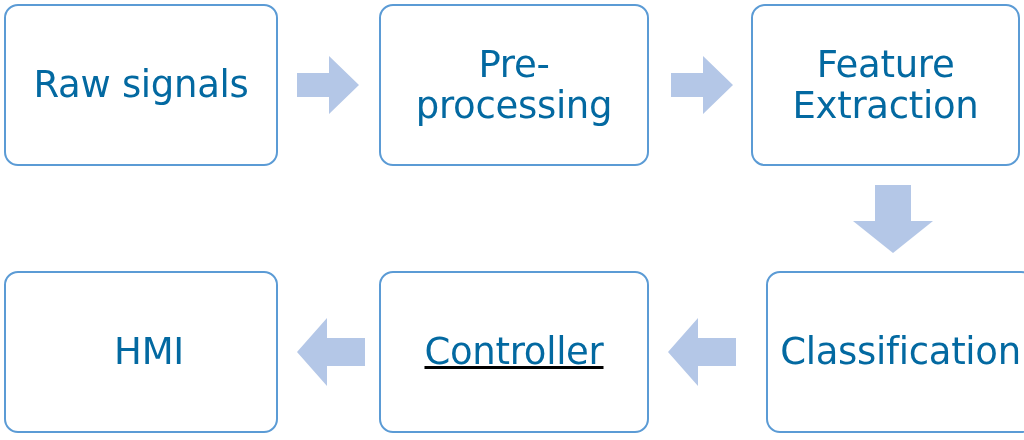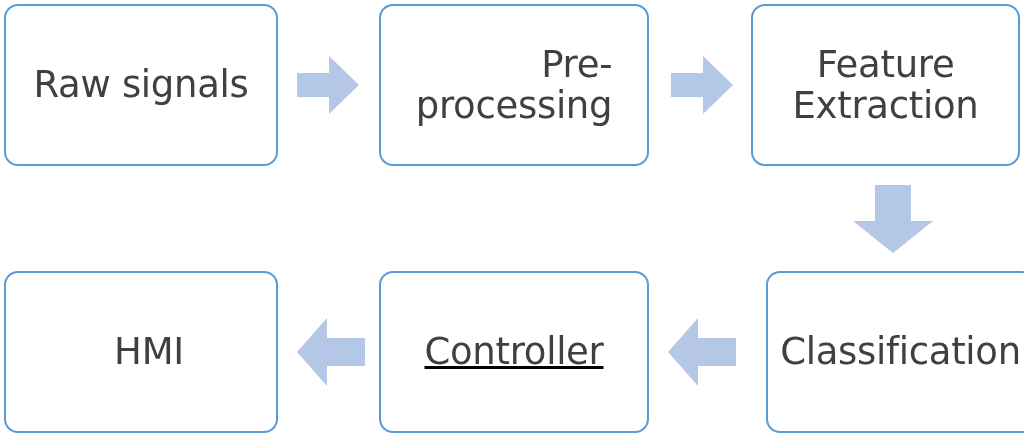--- a/index.html
+++ b/index.html
@@ -29,33 +29,33 @@
     background: #ffffff;
     border: 2px solid #5b9bd5;
     border-radius: 14px;
     display: flex;
     align-items: center;
     justify-content: center;
     text-align: center;
   }
 
   .node-label {
-    color: #404040;
+    color: #0369a1;
     font-family: "DejaVu Sans", sans-serif;
     font-size: 37px;
     font-weight: 400;
     line-height: 1.12;
     letter-spacing: -0.3px;
     white-space: pre-line;
     padding: 0 10px;
   }
 
   
   .node-raw-signals        { left: 4px;   top: 4px;   width: 274px; height: 162px; }
-  .node-preprocessing      { left: 379px; top: 4px;   width: 270px; height: 162px; text-align: right; }
+  .node-preprocessing      { left: 379px; top: 4px;   width: 270px; height: 162px; }
   .node-feature-extraction { left: 751px; top: 4px;   width: 269px; height: 162px; text-align: center; }
 
   .node-hmi                { left: 4px;   top: 271px; width: 274px; height: 162px; padding-left: 16px; }
   .node-controller         { left: 379px; top: 271px; width: 270px; height: 162px; text-decoration: underline; }
   .node-classification     { left: 751px; top: 271px; width: 269px; height: 162px; margin-left: 15px; }
 
   
   .arrow {
     position: absolute;
     display: block;

